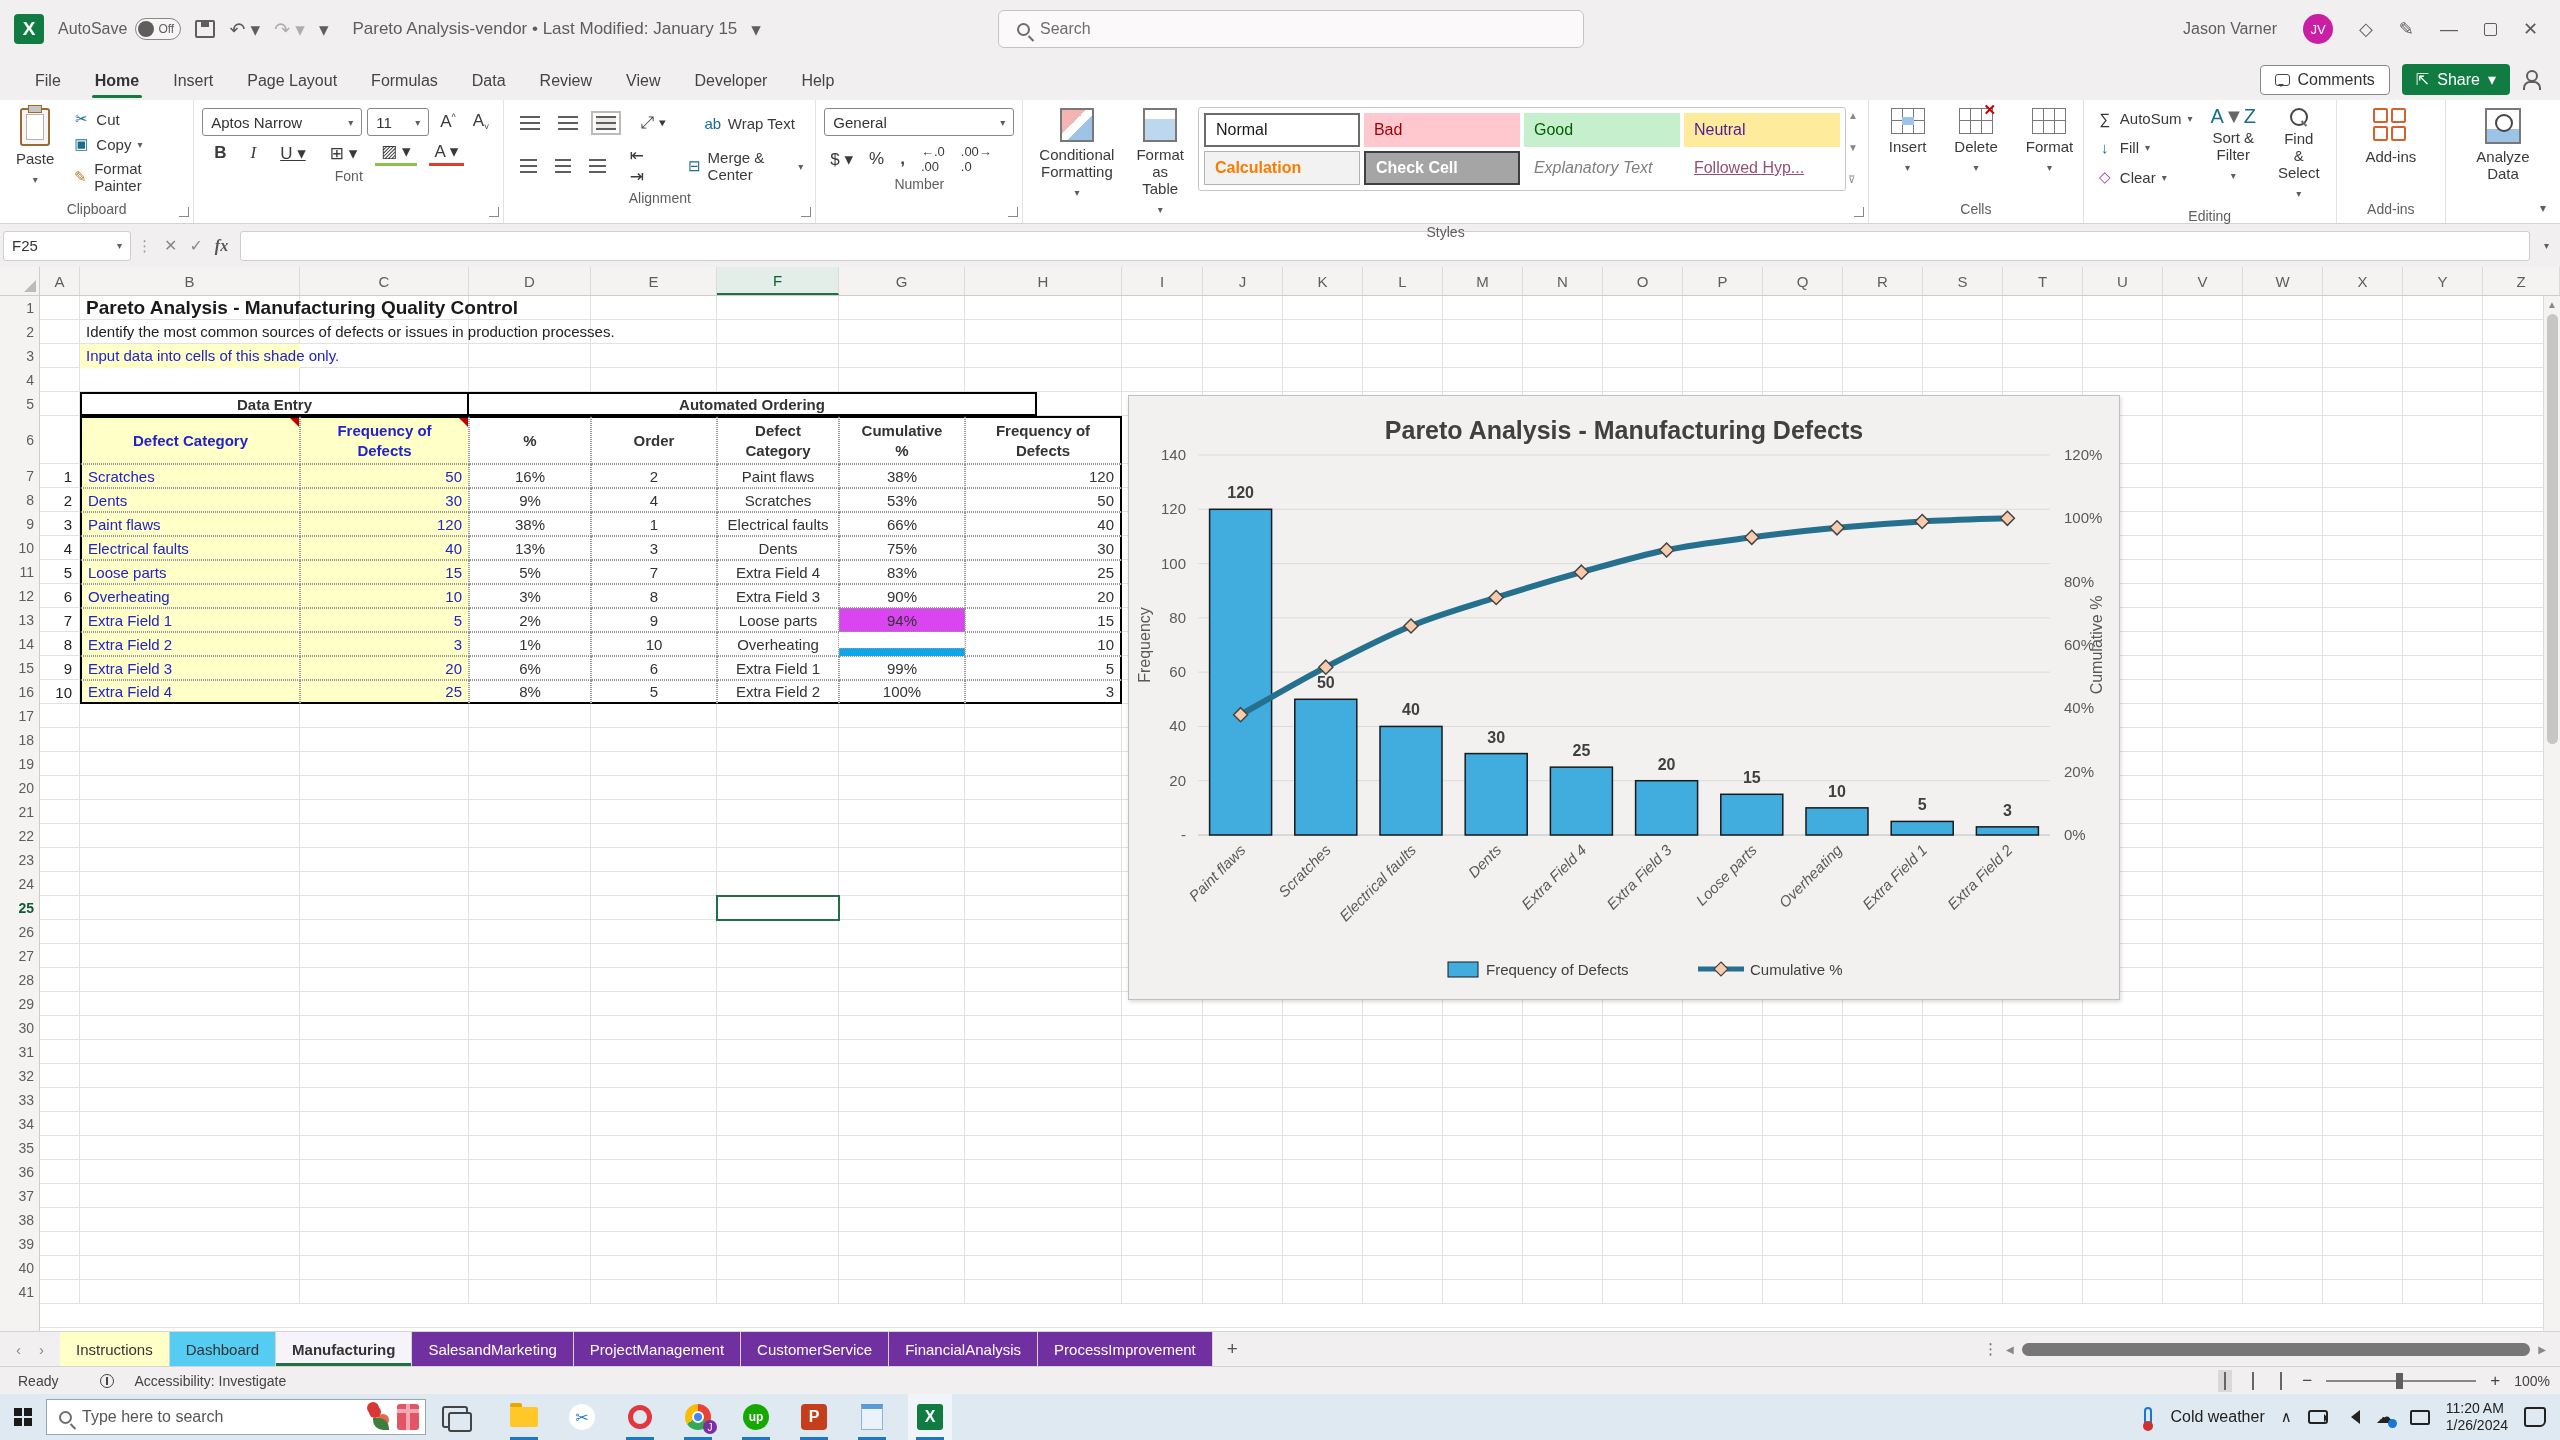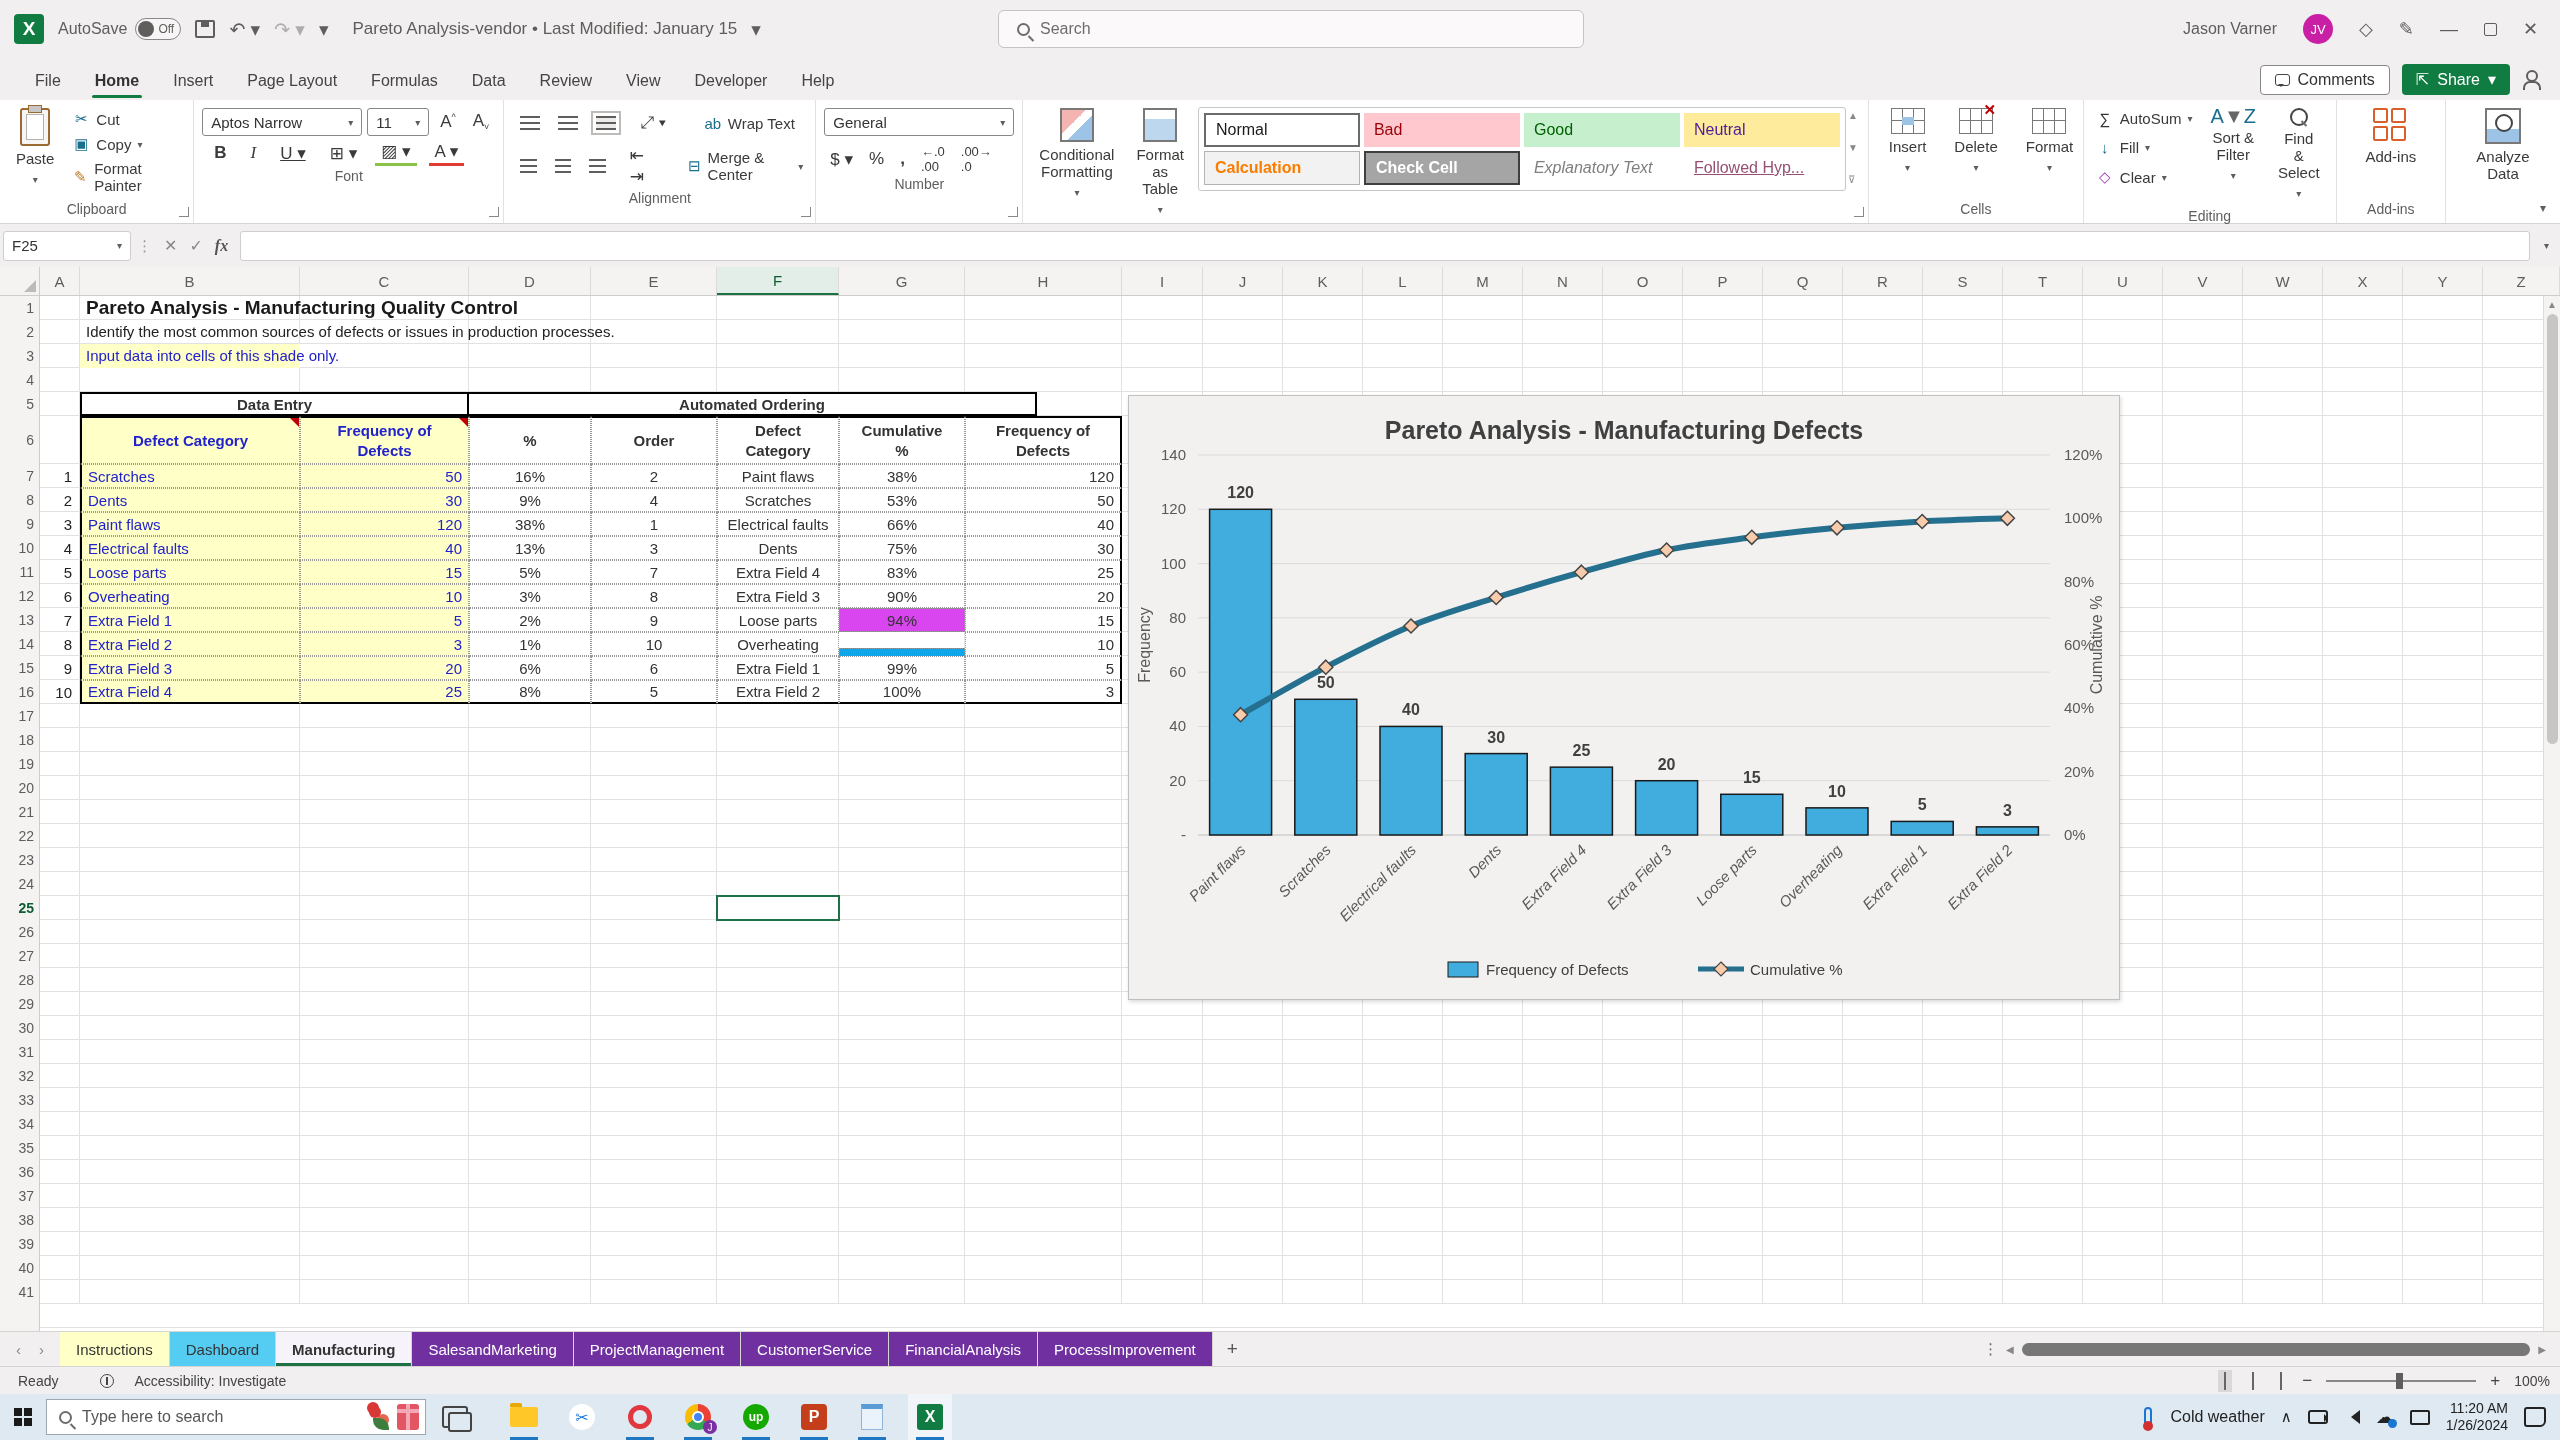--- a/index.html
+++ b/index.html
@@ -175,21 +175,21 @@
   .thermo { width:8px; height:20px; border:2px solid #1976D2; border-radius:4px 4px 0 0; position:relative; margin-right:2px; }
   .thermo:after { content:""; position:absolute; left:-3px; bottom:-6px; width:10px; height:10px; background:#D32F2F; border-radius:50%; }
   .weather-txt { font-size:16px; }
   .tray-ic { font-size:15px; color:#222; }
   .cam-ic { width:20px; height:14px; border:2px solid #222; border-radius:3px; position:relative; }
   .cam-ic:after { content:""; position:absolute; right:-6px; top:2px; border:4px solid transparent; border-left-color:#222; }
   .spk-ic { width:0; height:0; border:7px solid transparent; border-right:9px solid #222; position:relative; }
   .cloud-ic { font-size:18px; position:relative; }
   .cloud-ic:after { content:""; position:absolute; right:-3px; bottom:0; width:9px; height:9px; background:#1976D2; border-radius:50%; }
   .mon-ic { width:20px; height:15px; border:2px solid #222; border-radius:2px; }
-  .clock { text-align:right; font-size:14px; line-height:17px; }
+  .clock { font-size:14px; line-height:17px; }
   .notif { width:22px; height:20px; border:2px solid #222; border-radius:3px 3px 6px 3px; }
 </style>
 </head>
 <body>
 
 <div class="screen">
 
   <div class="titlebar">
     <div class="tb-left">
       <div class="xl-logo">X</div>
@@ -373,20 +373,21 @@
               <div class="chip" style="background: rgb(255, 255, 255); color: rgb(127, 127, 127); font-style: italic;">Explanatory Text</div>
               <div class="chip" style="background: rgb(255, 255, 255); color: rgb(149, 79, 114); text-decoration: underline;">Followed Hyp...</div>
             </div>
           <div class="gal-scroll">
               <span>▲</span>
               <span>▼</span>
               <span>⊽</span>
             </div>
         </div>
       </div>
+      <div class="rlabel">Styles</div>
       <span class="launcher"></span>
     </div>
 
     <div class="rgroup" style="width:215px">
       <div class="rbody" style="gap:12px; padding-left:4px;">
         <div class="bigbtn">
             <div class="cells-ic ins"></div>
             <span>Insert</span>
             <span class="chev">▾</span>
           </div>

